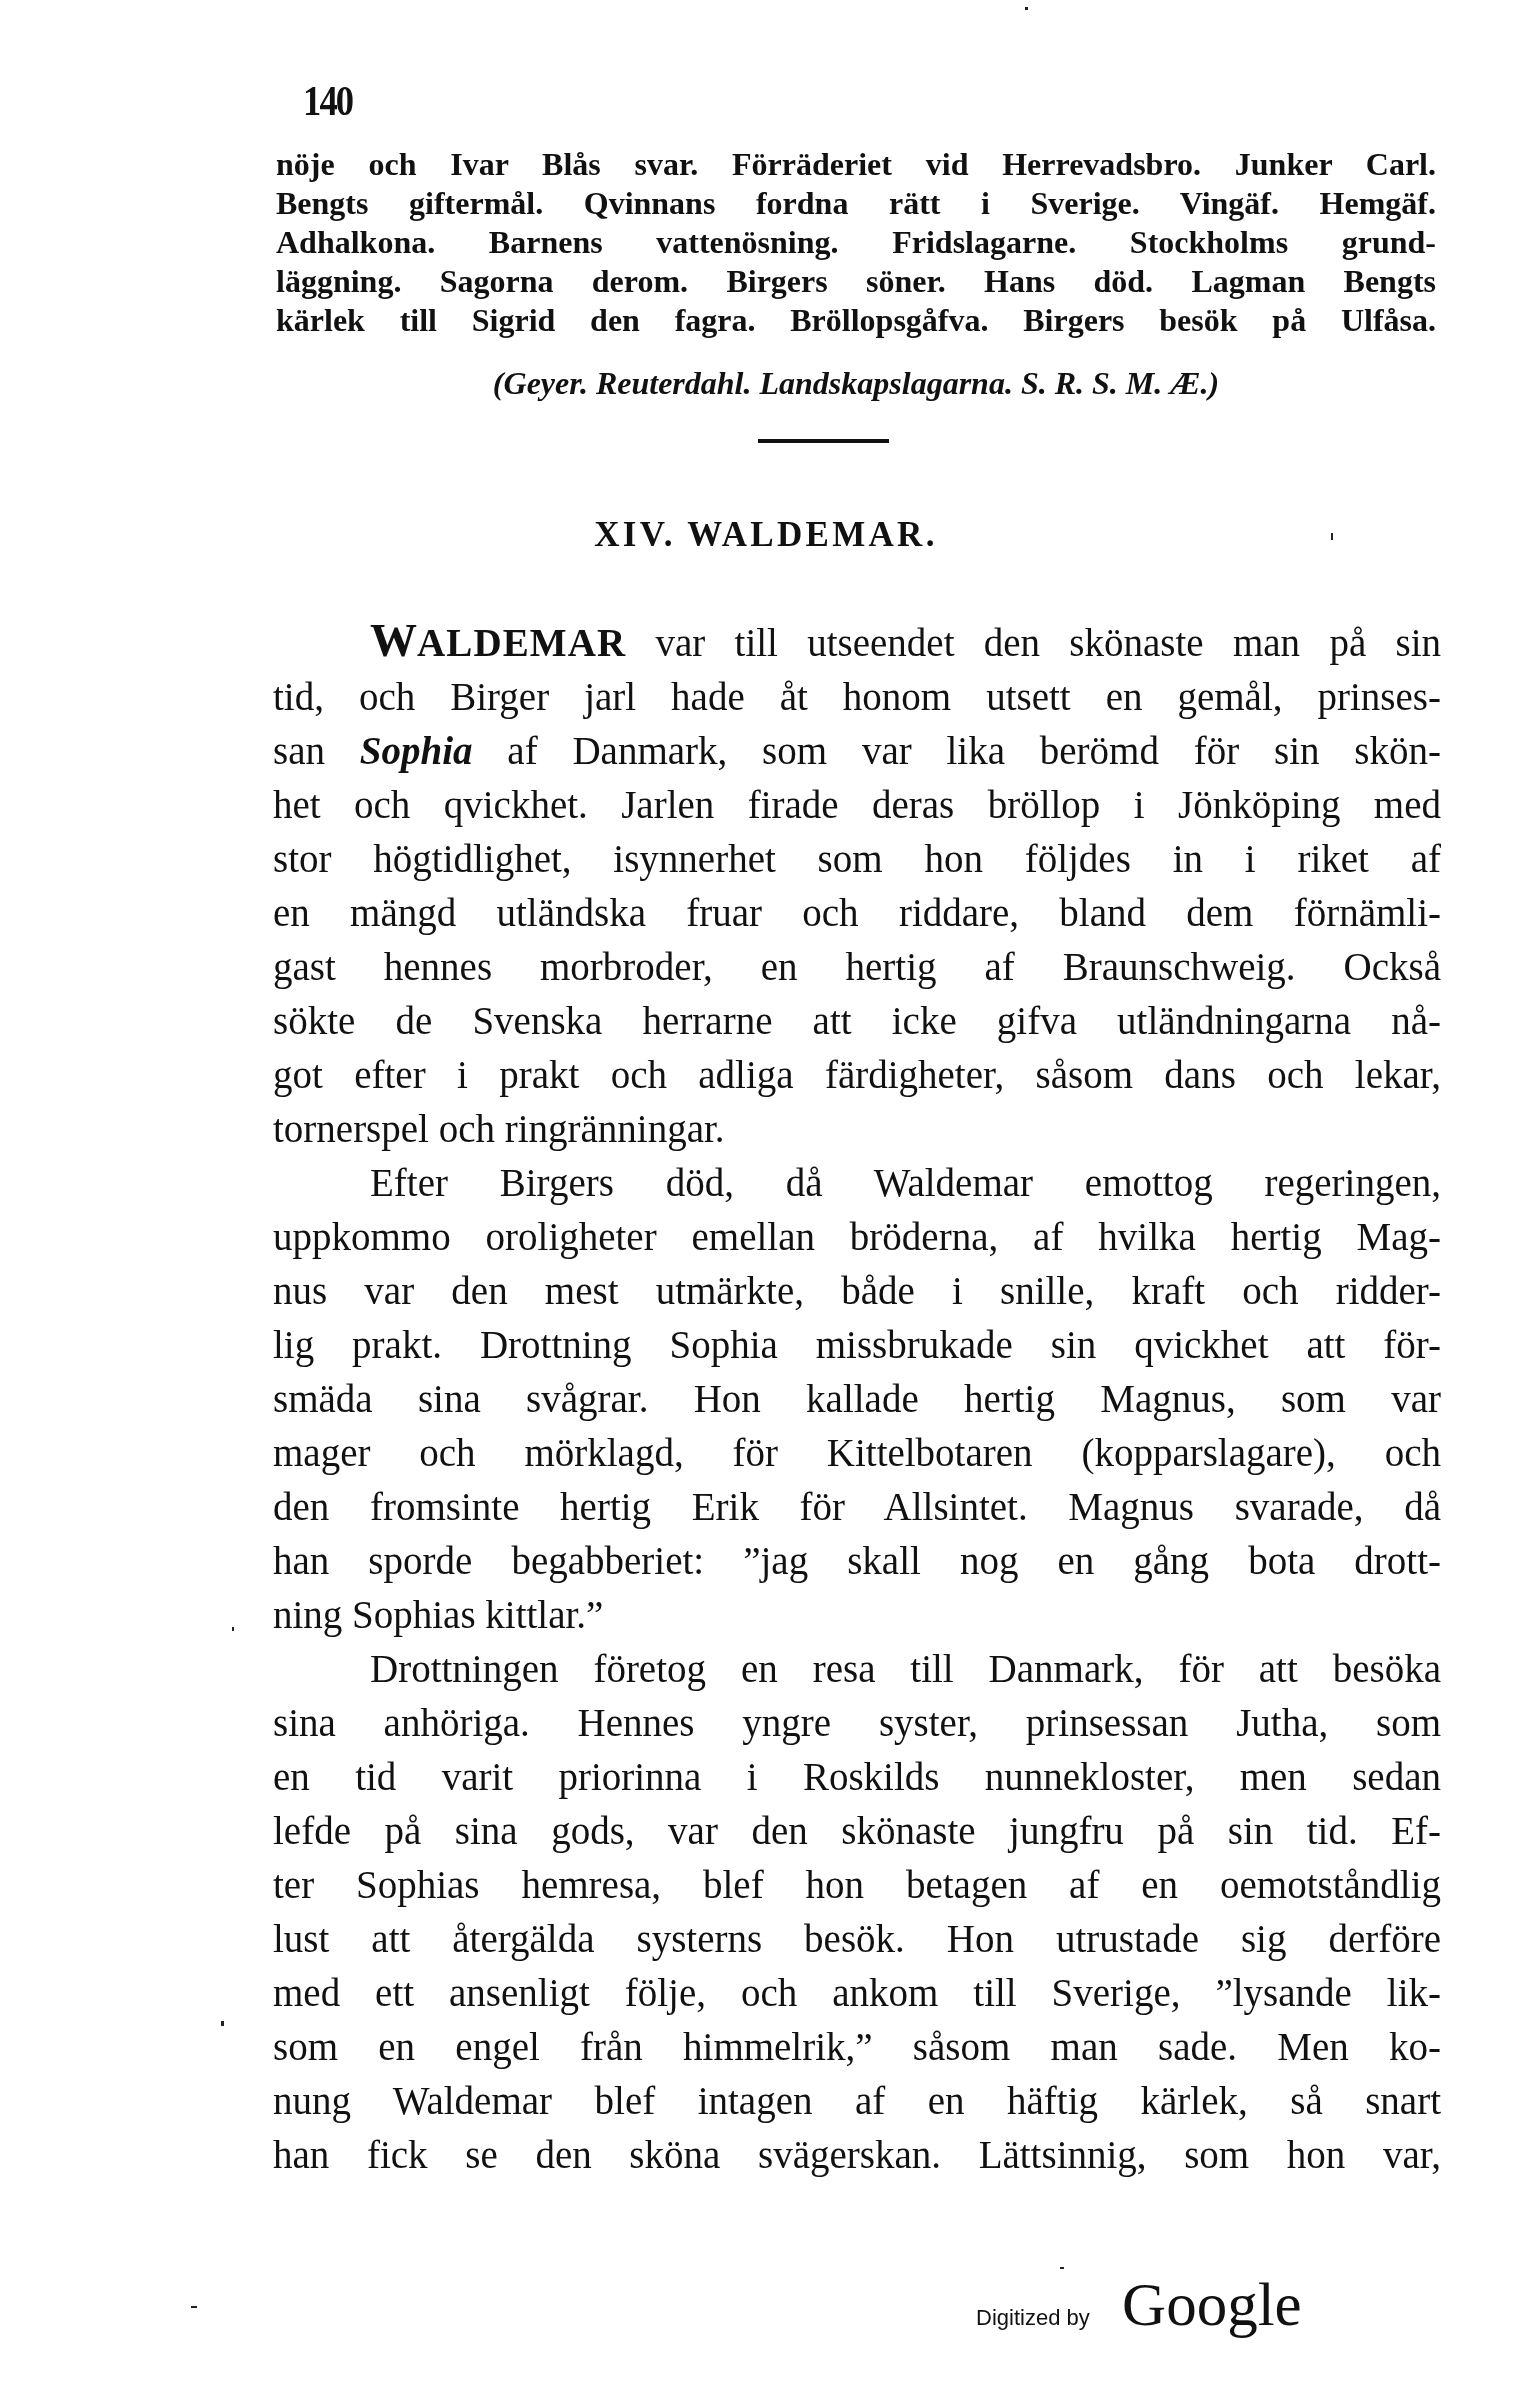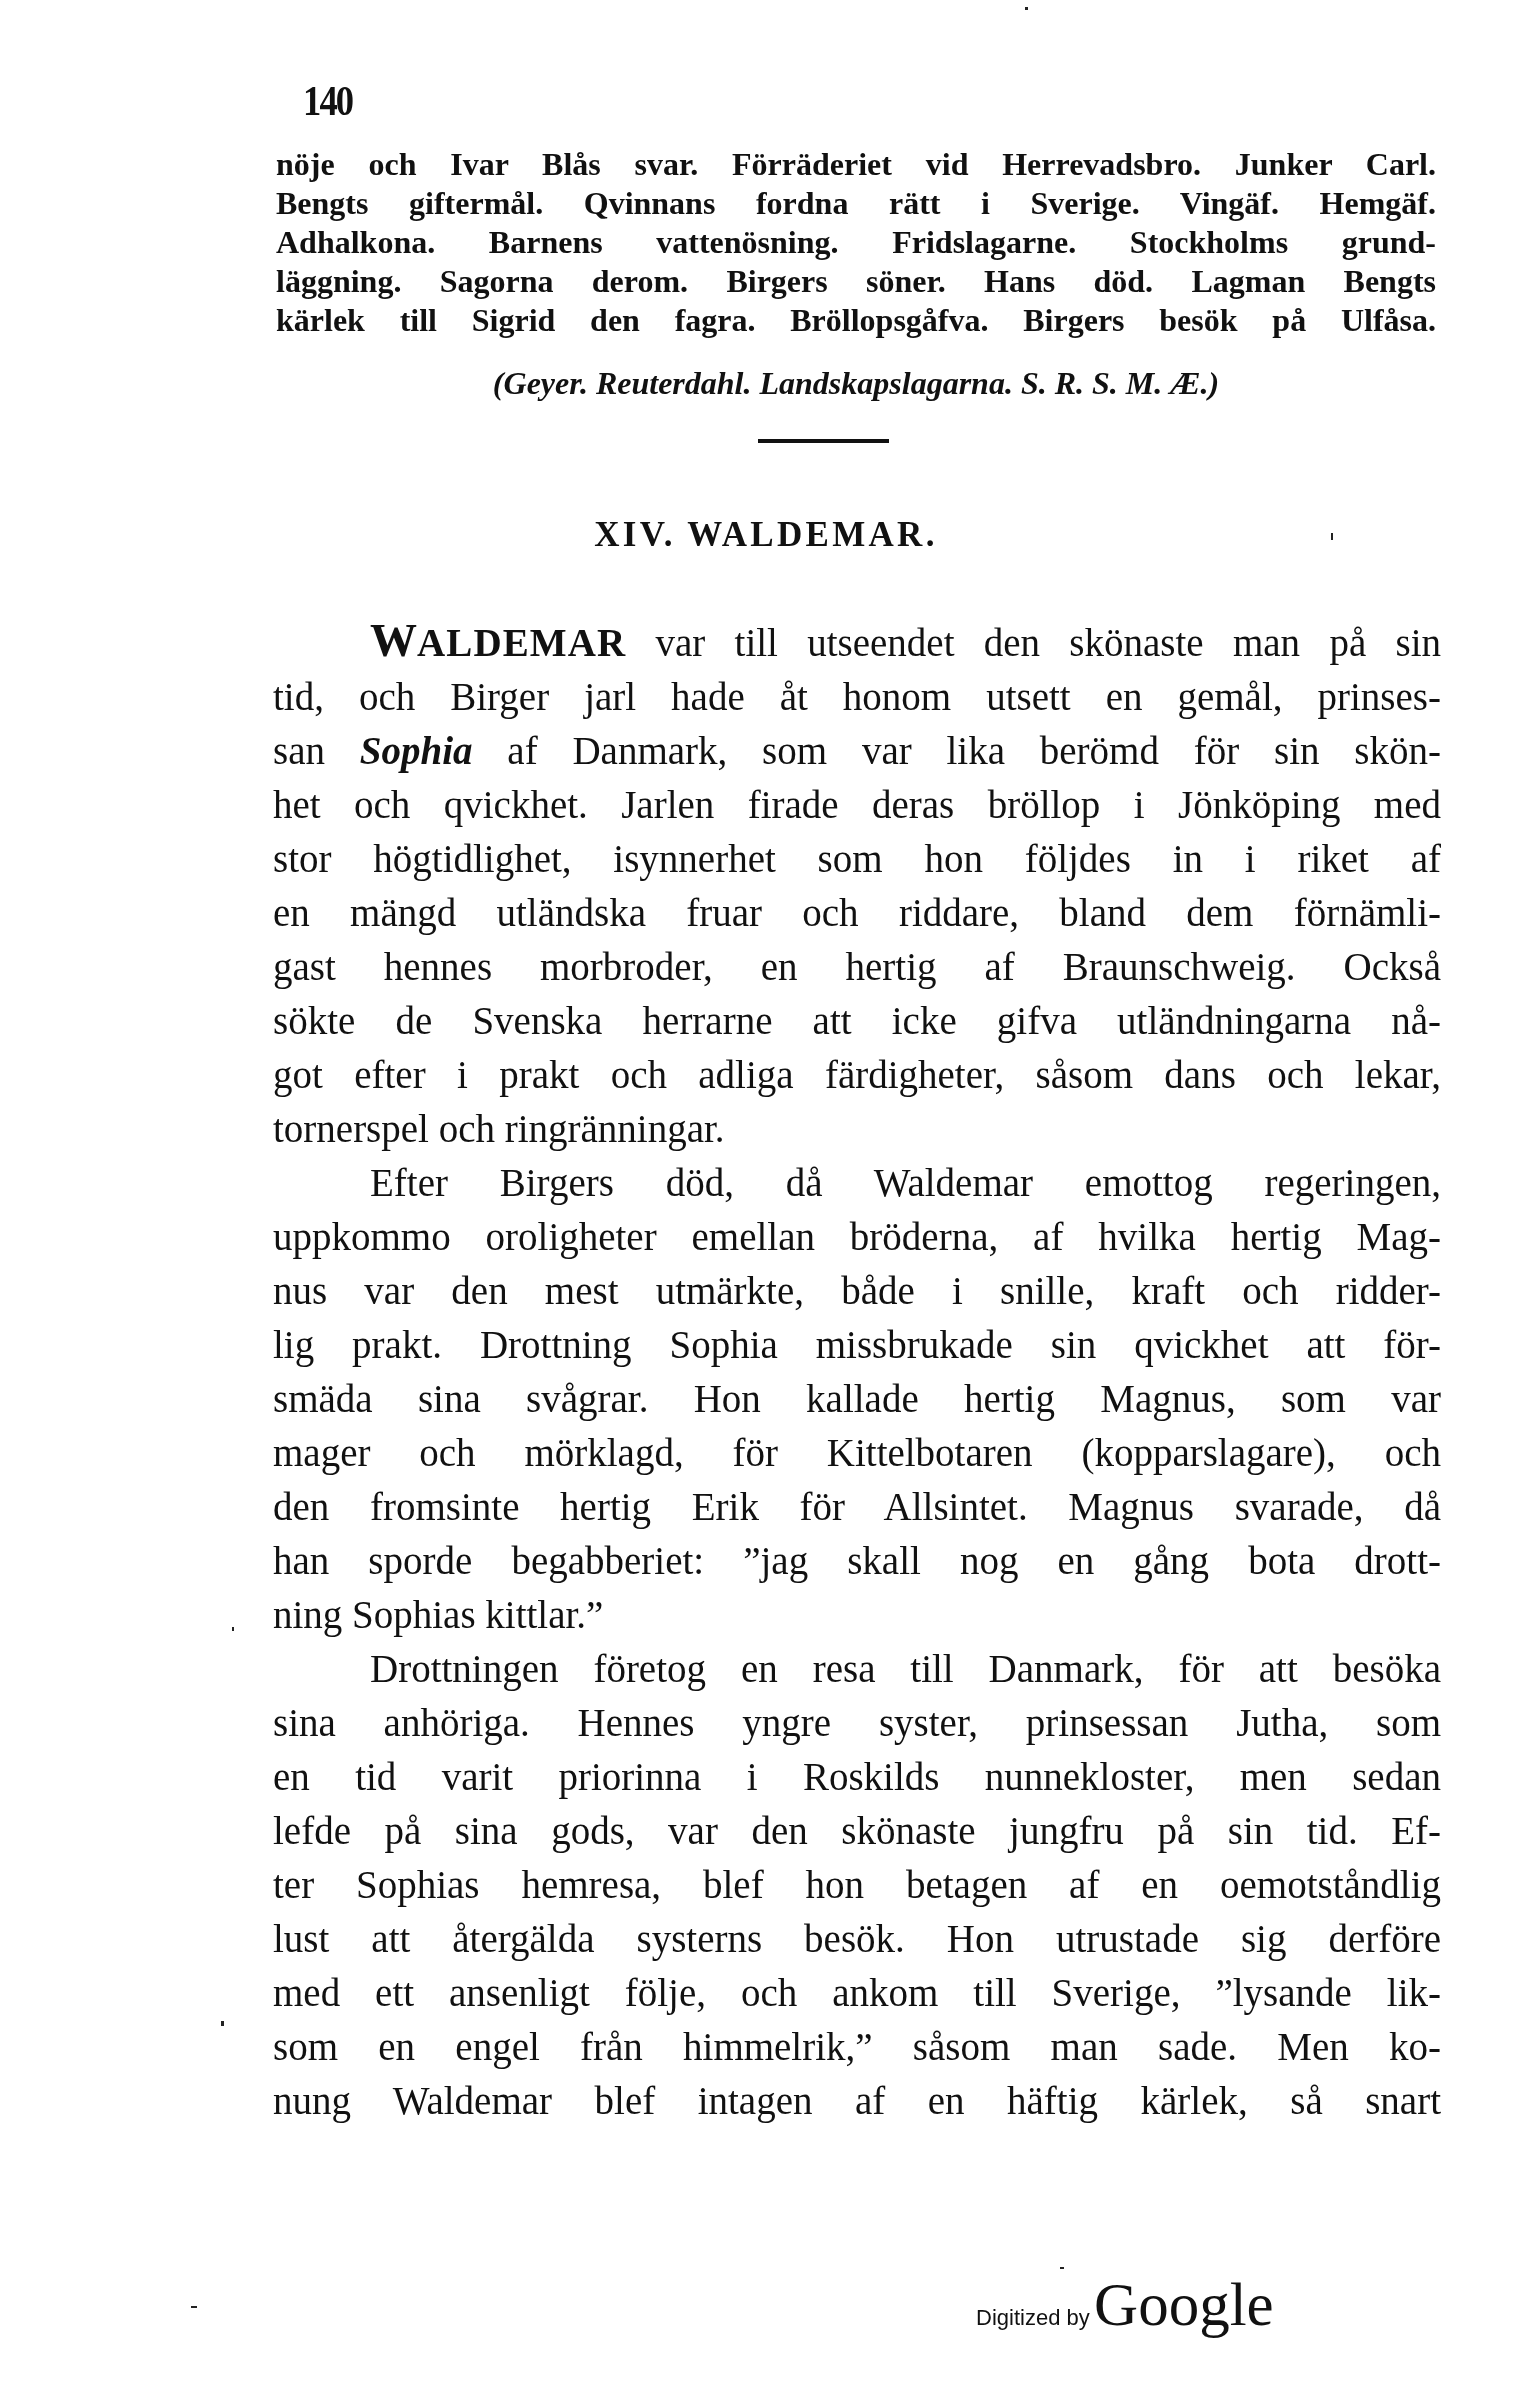--- a/index.html
+++ b/index.html
@@ -14,21 +14,21 @@
   .rule { position:absolute; left:758px; top:439px; width:131px; height:3.9px; background:#111; }
   .chapter-title { position:absolute; left:0; width:1532px; top:515px; text-align:center;
                    font-size:35px; font-weight:bold; letter-spacing:3.3px; }
   .body-text { position:absolute; left:273px; top:605px; width:1168px; font-size:39px; line-height:54px;margin-top:8px; }
   .body-text .line { display:block; white-space:nowrap; text-align:justify; text-align-last:justify; }
   .body-text .line.indent { padding-left:97px; }
   .body-text .line.end { text-align-last:left; }
   .dropcap { font-size:47px; font-weight:bold; }
   .smallcaps { font-variant:small-caps; font-weight:bold; letter-spacing:1.1px; }
   em { font-style:italic; font-weight:bold; }
-  .footer { position:absolute; left:976px; top:2270px; display:flex; align-items:baseline; }
+  .footer { position:absolute; left:976px; top:2270px; display:flex; align-items:baseline;gap:28px; }
   .footer .digitized { font-family:"Liberation Sans", sans-serif; font-size:22px; margin-right:4.4px; }
   .footer .google { font-family:"Liberation Serif", serif; font-size:61px; }
   .specks span { position:absolute; background:#222; }
 </style>
 </head>
 <body>
 
 <div class="page-number">140</div>
 
 <div class="summary">
@@ -66,20 +66,21 @@
   <span class="line end">ning Sophias kittlar.”</span>
   <span class="line indent">Drottningen företog en resa till Danmark, för att besöka</span>
   <span class="line">sina anhöriga.  Hennes yngre syster, prinsessan Jutha, som</span>
   <span class="line">en tid varit priorinna i Roskilds nunnekloster, men sedan</span>
   <span class="line">lefde på sina gods, var den skönaste jungfru på sin tid.  Ef-</span>
   <span class="line">ter Sophias hemresa, blef hon betagen af en oemotståndlig</span>
   <span class="line">lust att återgälda systerns besök.  Hon utrustade sig derföre</span>
   <span class="line">med ett ansenligt följe, och ankom till Sverige, ”lysande lik-</span>
   <span class="line">som en engel från himmelrik,” såsom man sade.  Men ko-</span>
   <span class="line">nung Waldemar blef intagen af en häftig kärlek, så snart</span>
+  <span class="line">han fick se den sköna svägerskan.  Lättsinnig, som hon var,</span>
 </div>
 
 <div class="specks">
   <span style="left:1025px;top:6.6px;width:3.3px;height:3.3px;"></span>
   <span style="left:1331px;top:533px;width:1.7px;height:6.6px;"></span>
   <span style="left:232px;top:1627px;width:2.2px;height:4.4px;"></span>
   <span style="left:221px;top:2021px;width:2.8px;height:5px;"></span>
   <span style="left:191px;top:2306px;width:5.5px;height:2.2px;"></span>
   <span style="left:1060px;top:2267px;width:3.9px;height:2.2px;"></span>
 </div>

